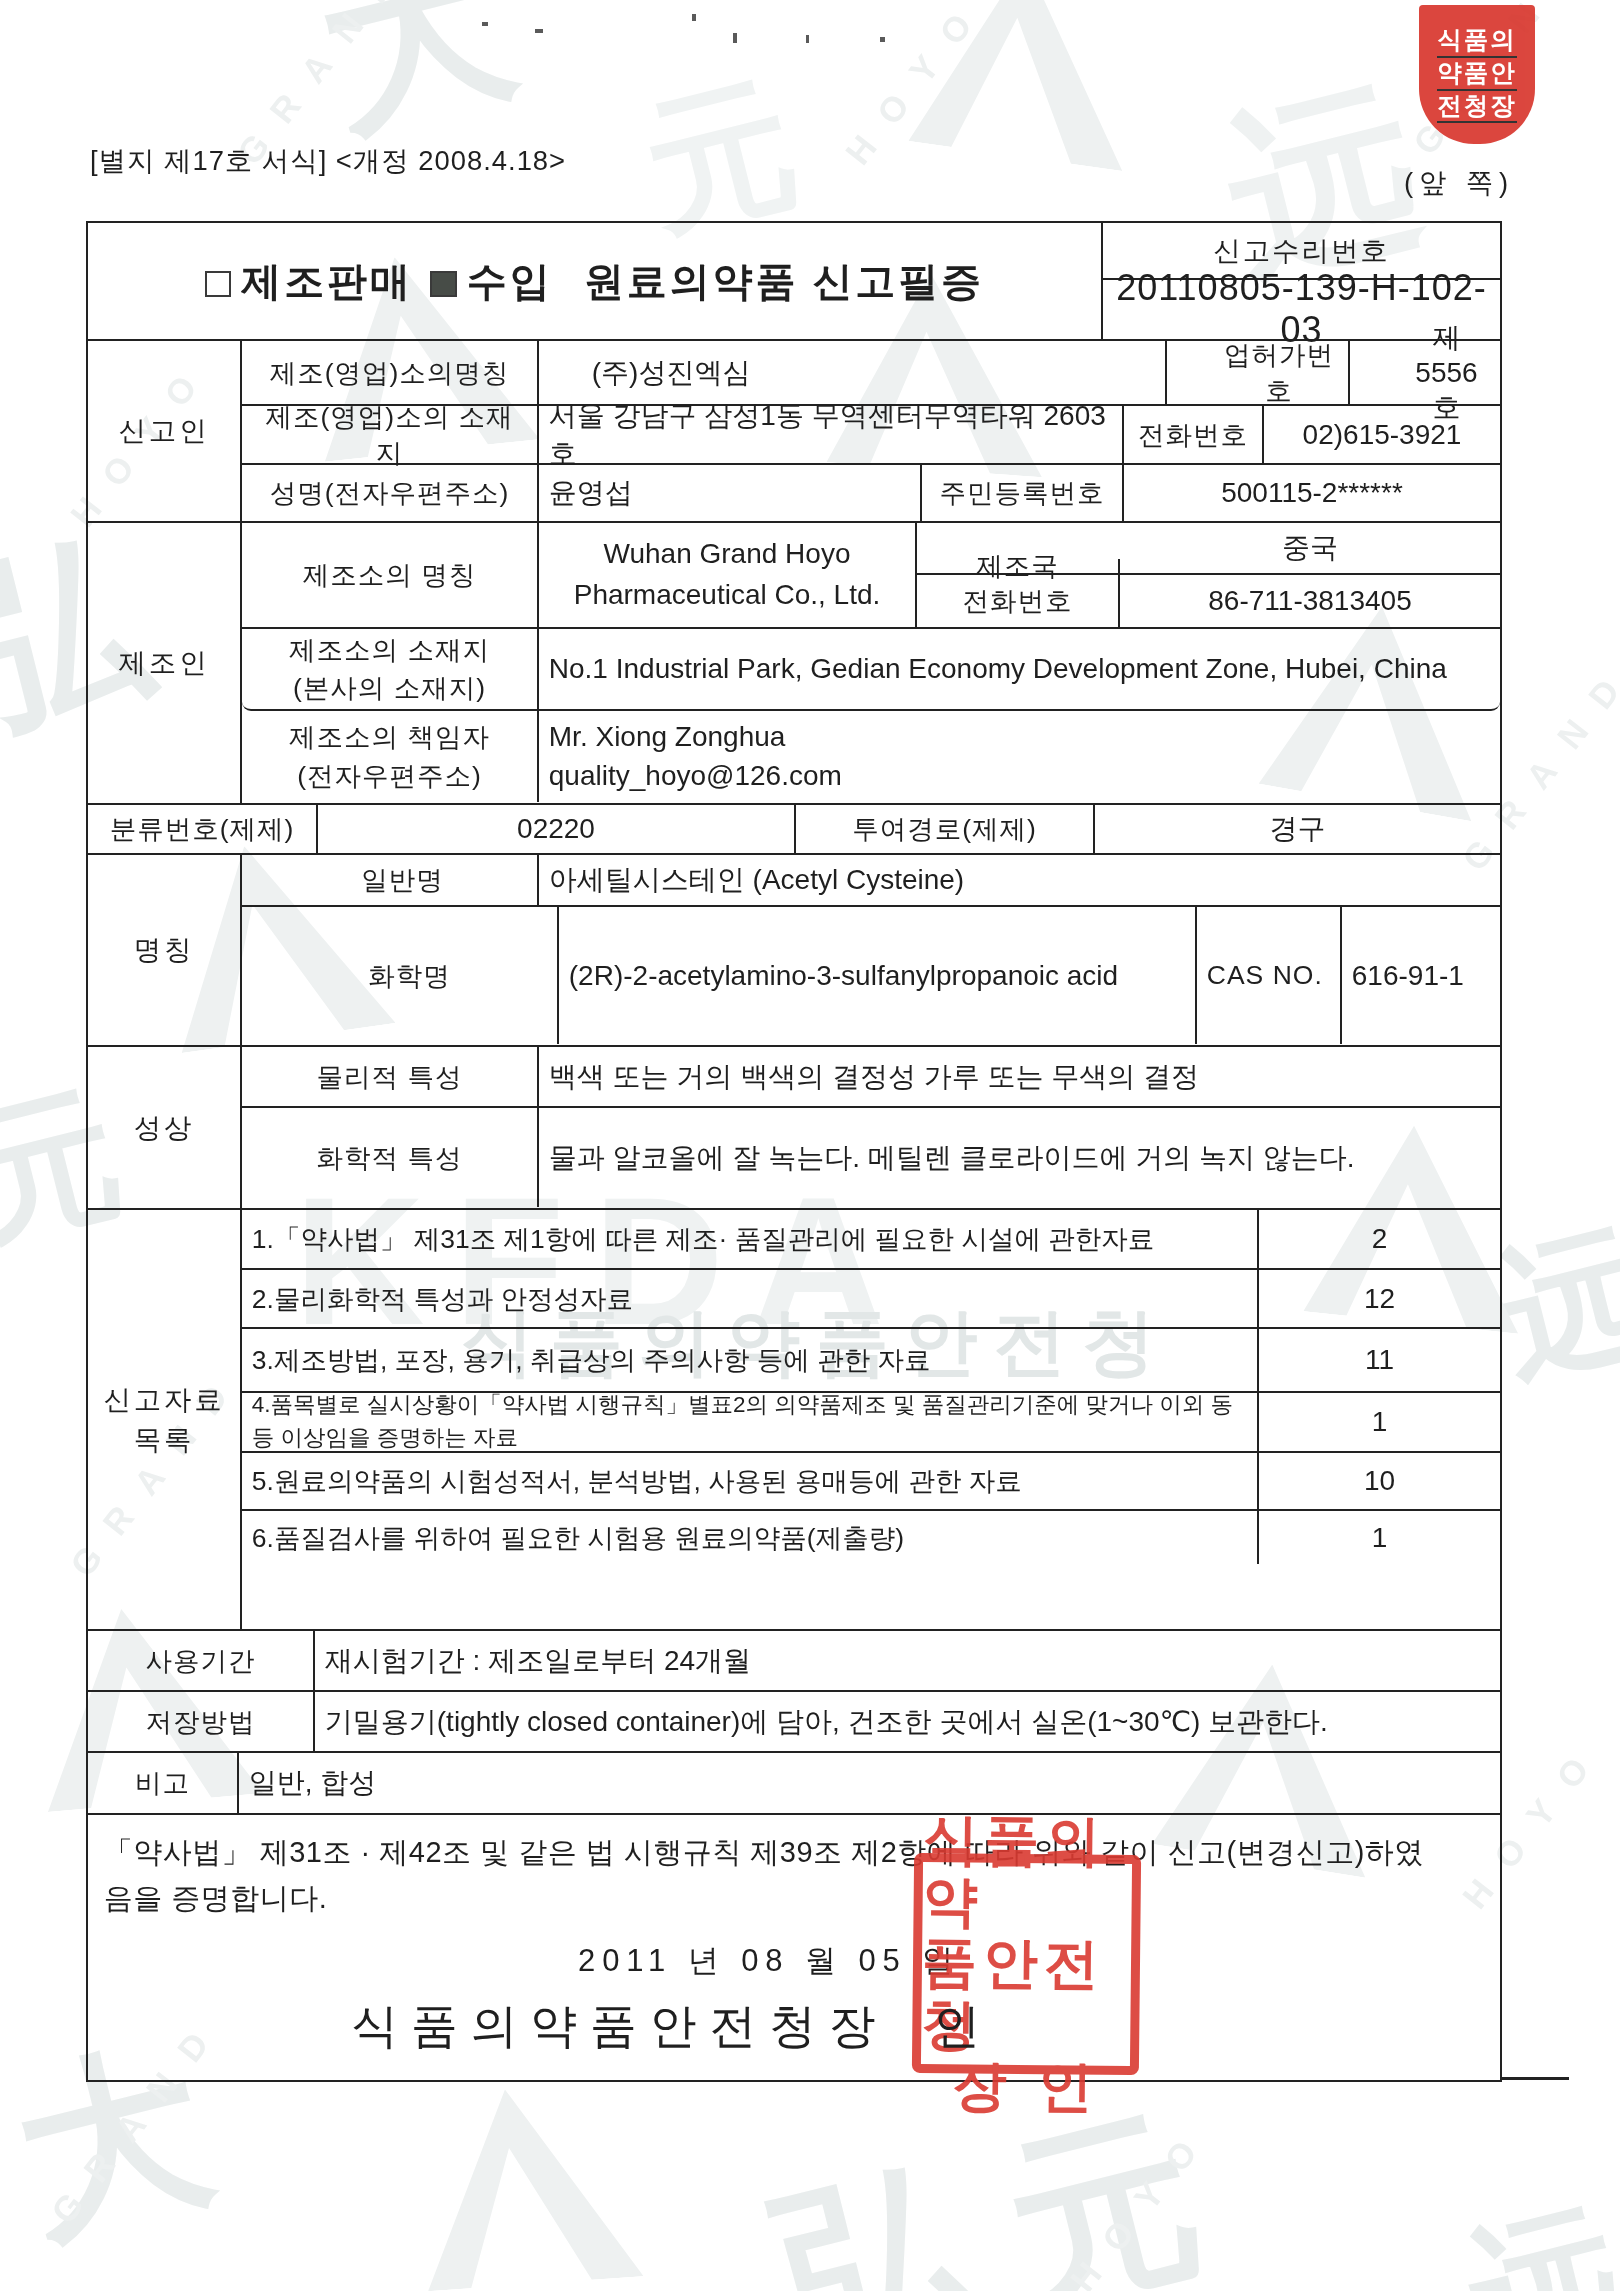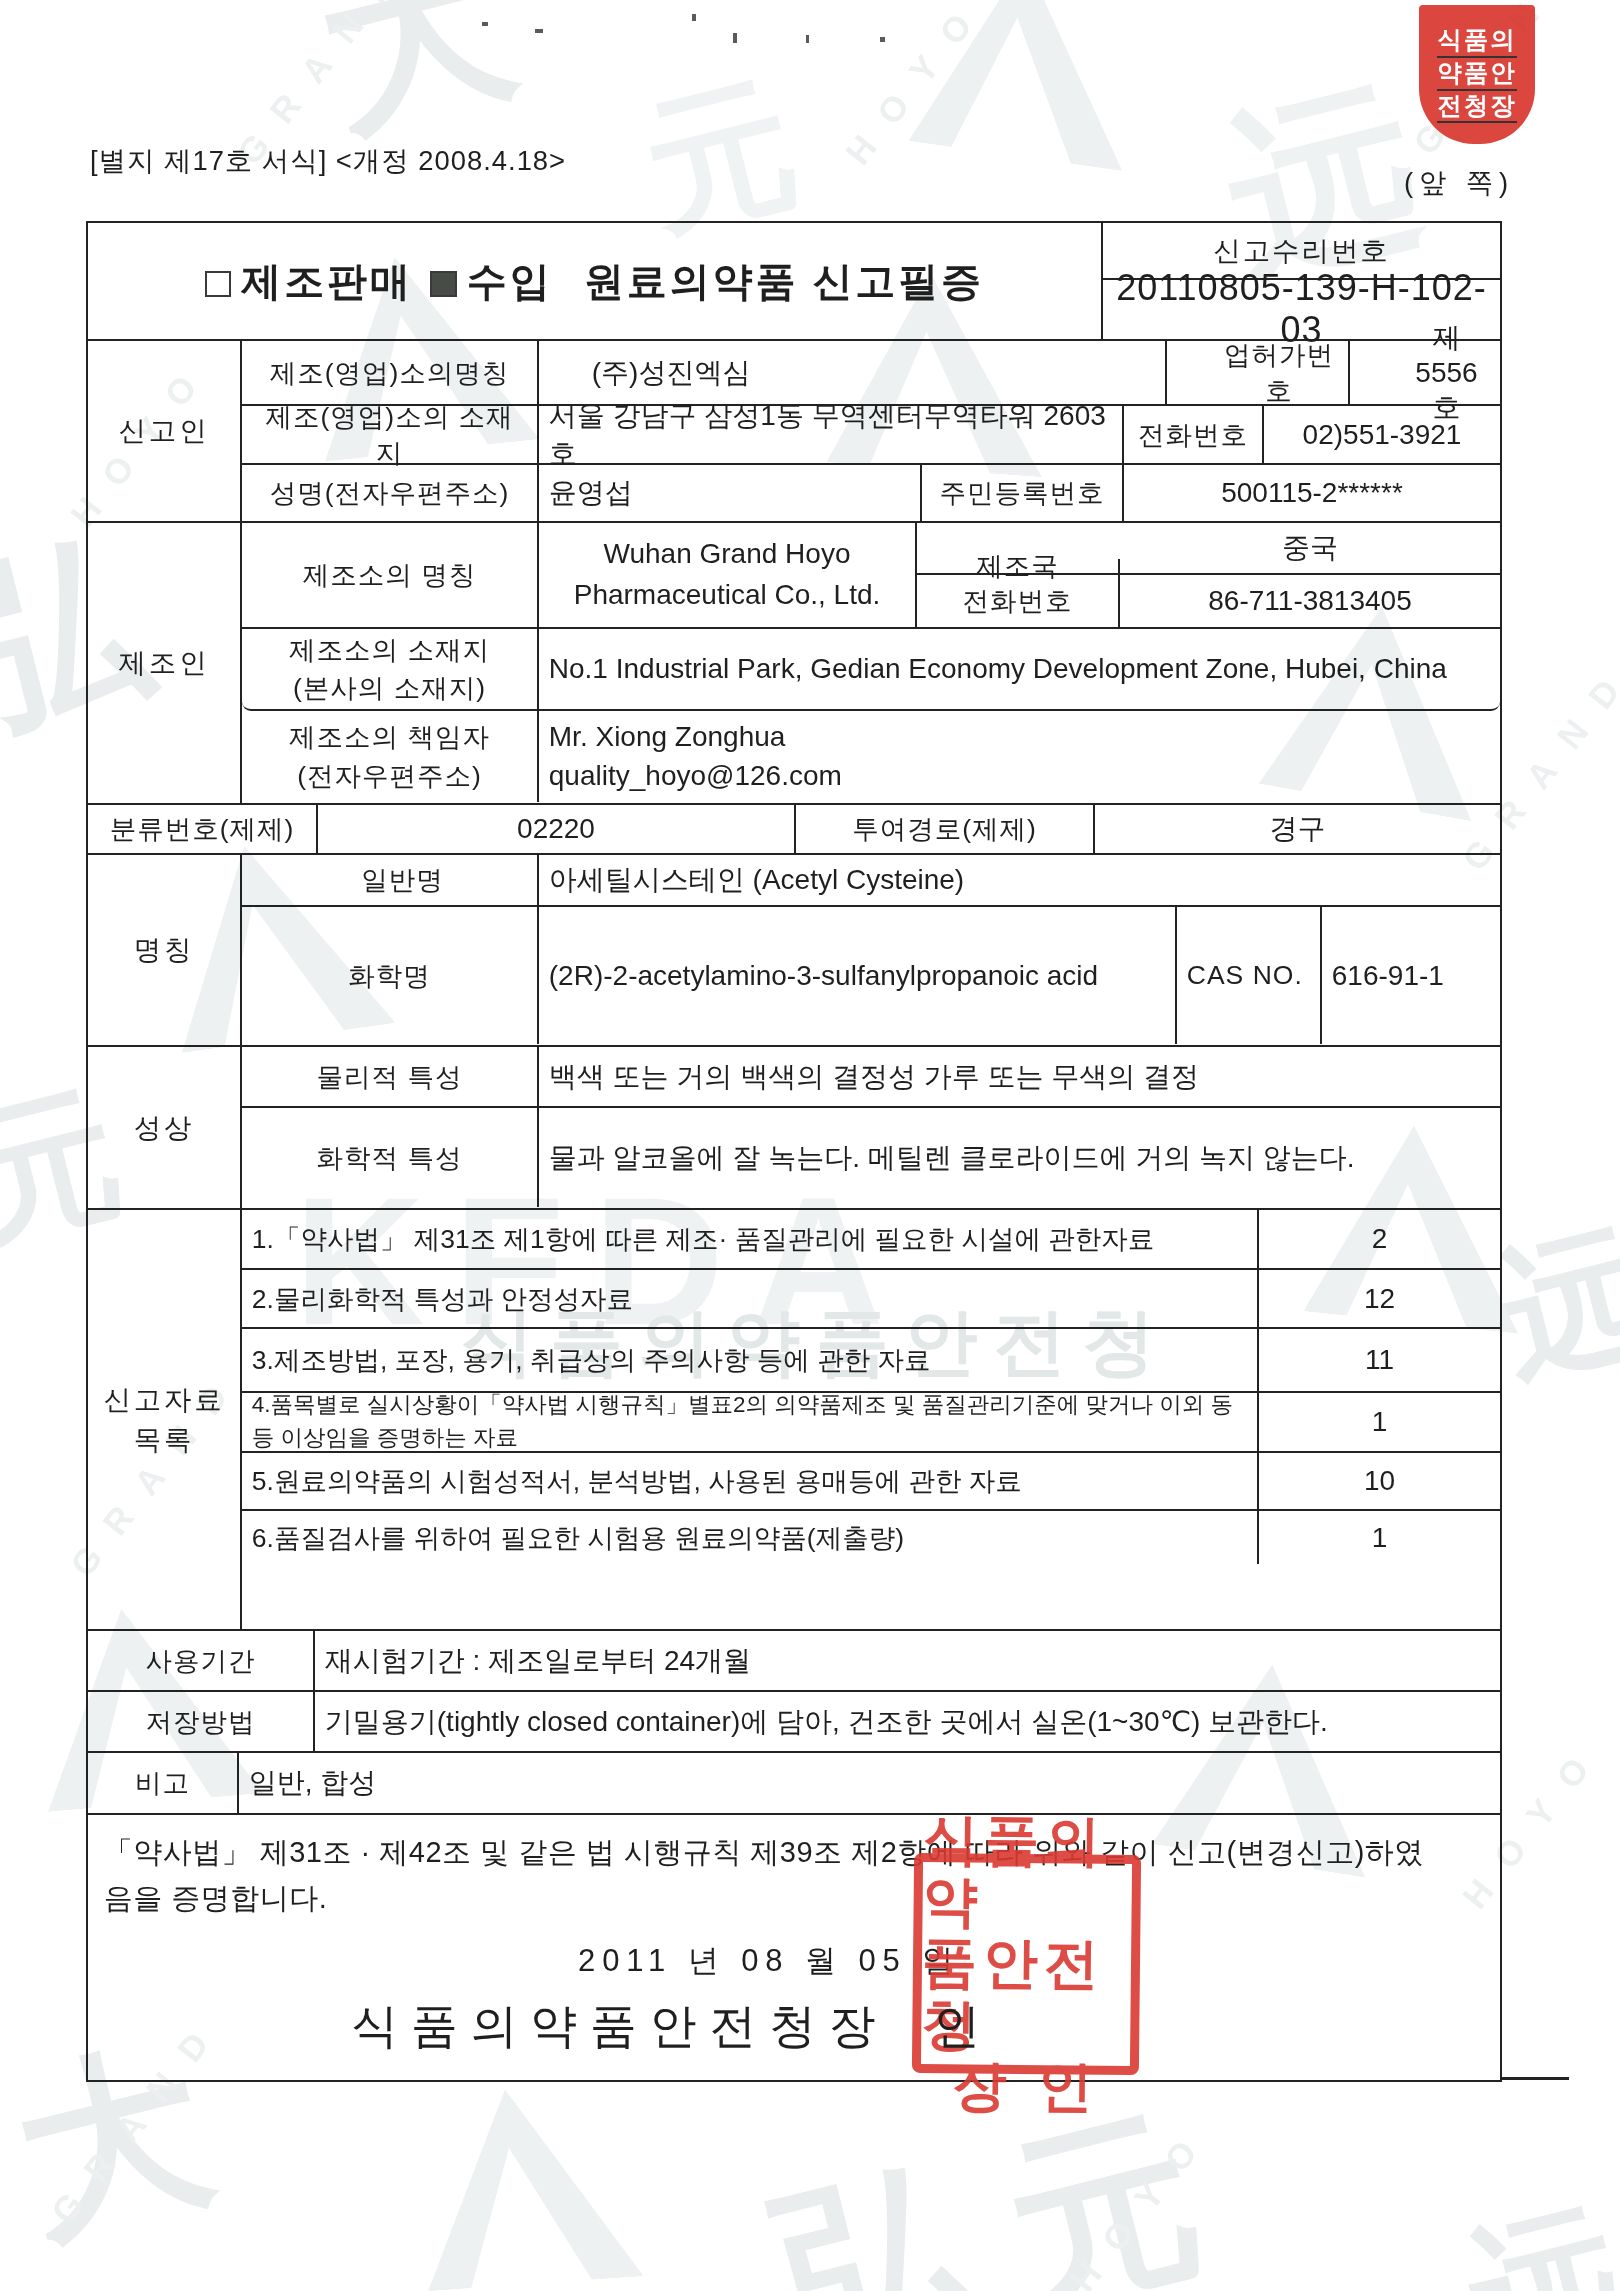--- a/index.html
+++ b/index.html
@@ -157,21 +157,21 @@
         <div class="srow" style="height:65px;gap:43px;">
           <div class="cell lbl" style="width:297px;">제조(영업)소의명칭</div>
           <div class="cell left val" style="width:585px;">(주)성진엑심</div>
           <div class="cell lbl" style="width:140px;">업허가번호</div>
           <div class="cell last val">제      5556 호</div>
         </div>
         <div class="srow" style="height:59px;">
           <div class="cell lbl" style="width:297px;">제조(영업)소의 소재지</div>
           <div class="cell left val" style="width:585px;">서울 강남구 삼성1동 무역센터무역타워 2603호</div>
           <div class="cell lbl" style="width:140px;">전화번호</div>
-          <div class="cell last val">02)551-3921</div>
+          <div class="cell last val">02)615-3921</div>
         </div>
         <div class="srow nb" style="height:56px;">
           <div class="cell lbl" style="width:297px;">성명(전자우편주소)</div>
           <div class="cell left val" style="width:383px;">윤영섭</div>
           <div class="cell lbl" style="width:202px;">주민등록번호</div>
           <div class="cell last val">500115-2******</div>
         </div>
       </div>
     </div>
 
@@ -222,21 +222,21 @@
       <div class="cell last val">경구</div>
     </div>
 
     <div class="row" style="height:192px;">
       <div class="cell sec" style="width:154px;">명칭</div>
       <div class="grp">
         <div class="srow" style="height:52px;">
           <div class="cell lbl" style="width:297px;padding-left:36px;">일반명</div>
           <div class="cell last left val">아세틸시스테인 (Acetyl Cysteine)</div>
         </div>
-        <div class="srow nb" style="height:137px;">
+        <div class="srow nb" style="height:137px;padding-left:20px;">
           <div class="cell lbl" style="width:297px;">화학명</div>
           <div class="cell left val" style="width:638px;">(2R)-2-acetylamino-3-sulfanylpropanoic acid</div>
           <div class="cell lbl" style="width:145px;justify-content:flex-start;text-align:left;">CAS NO.</div>
           <div class="cell last left val">616-91-1</div>
         </div>
       </div>
     </div>
 
     <div class="row" style="height:163px;">
       <div class="cell sec" style="width:154px;">성상</div>

